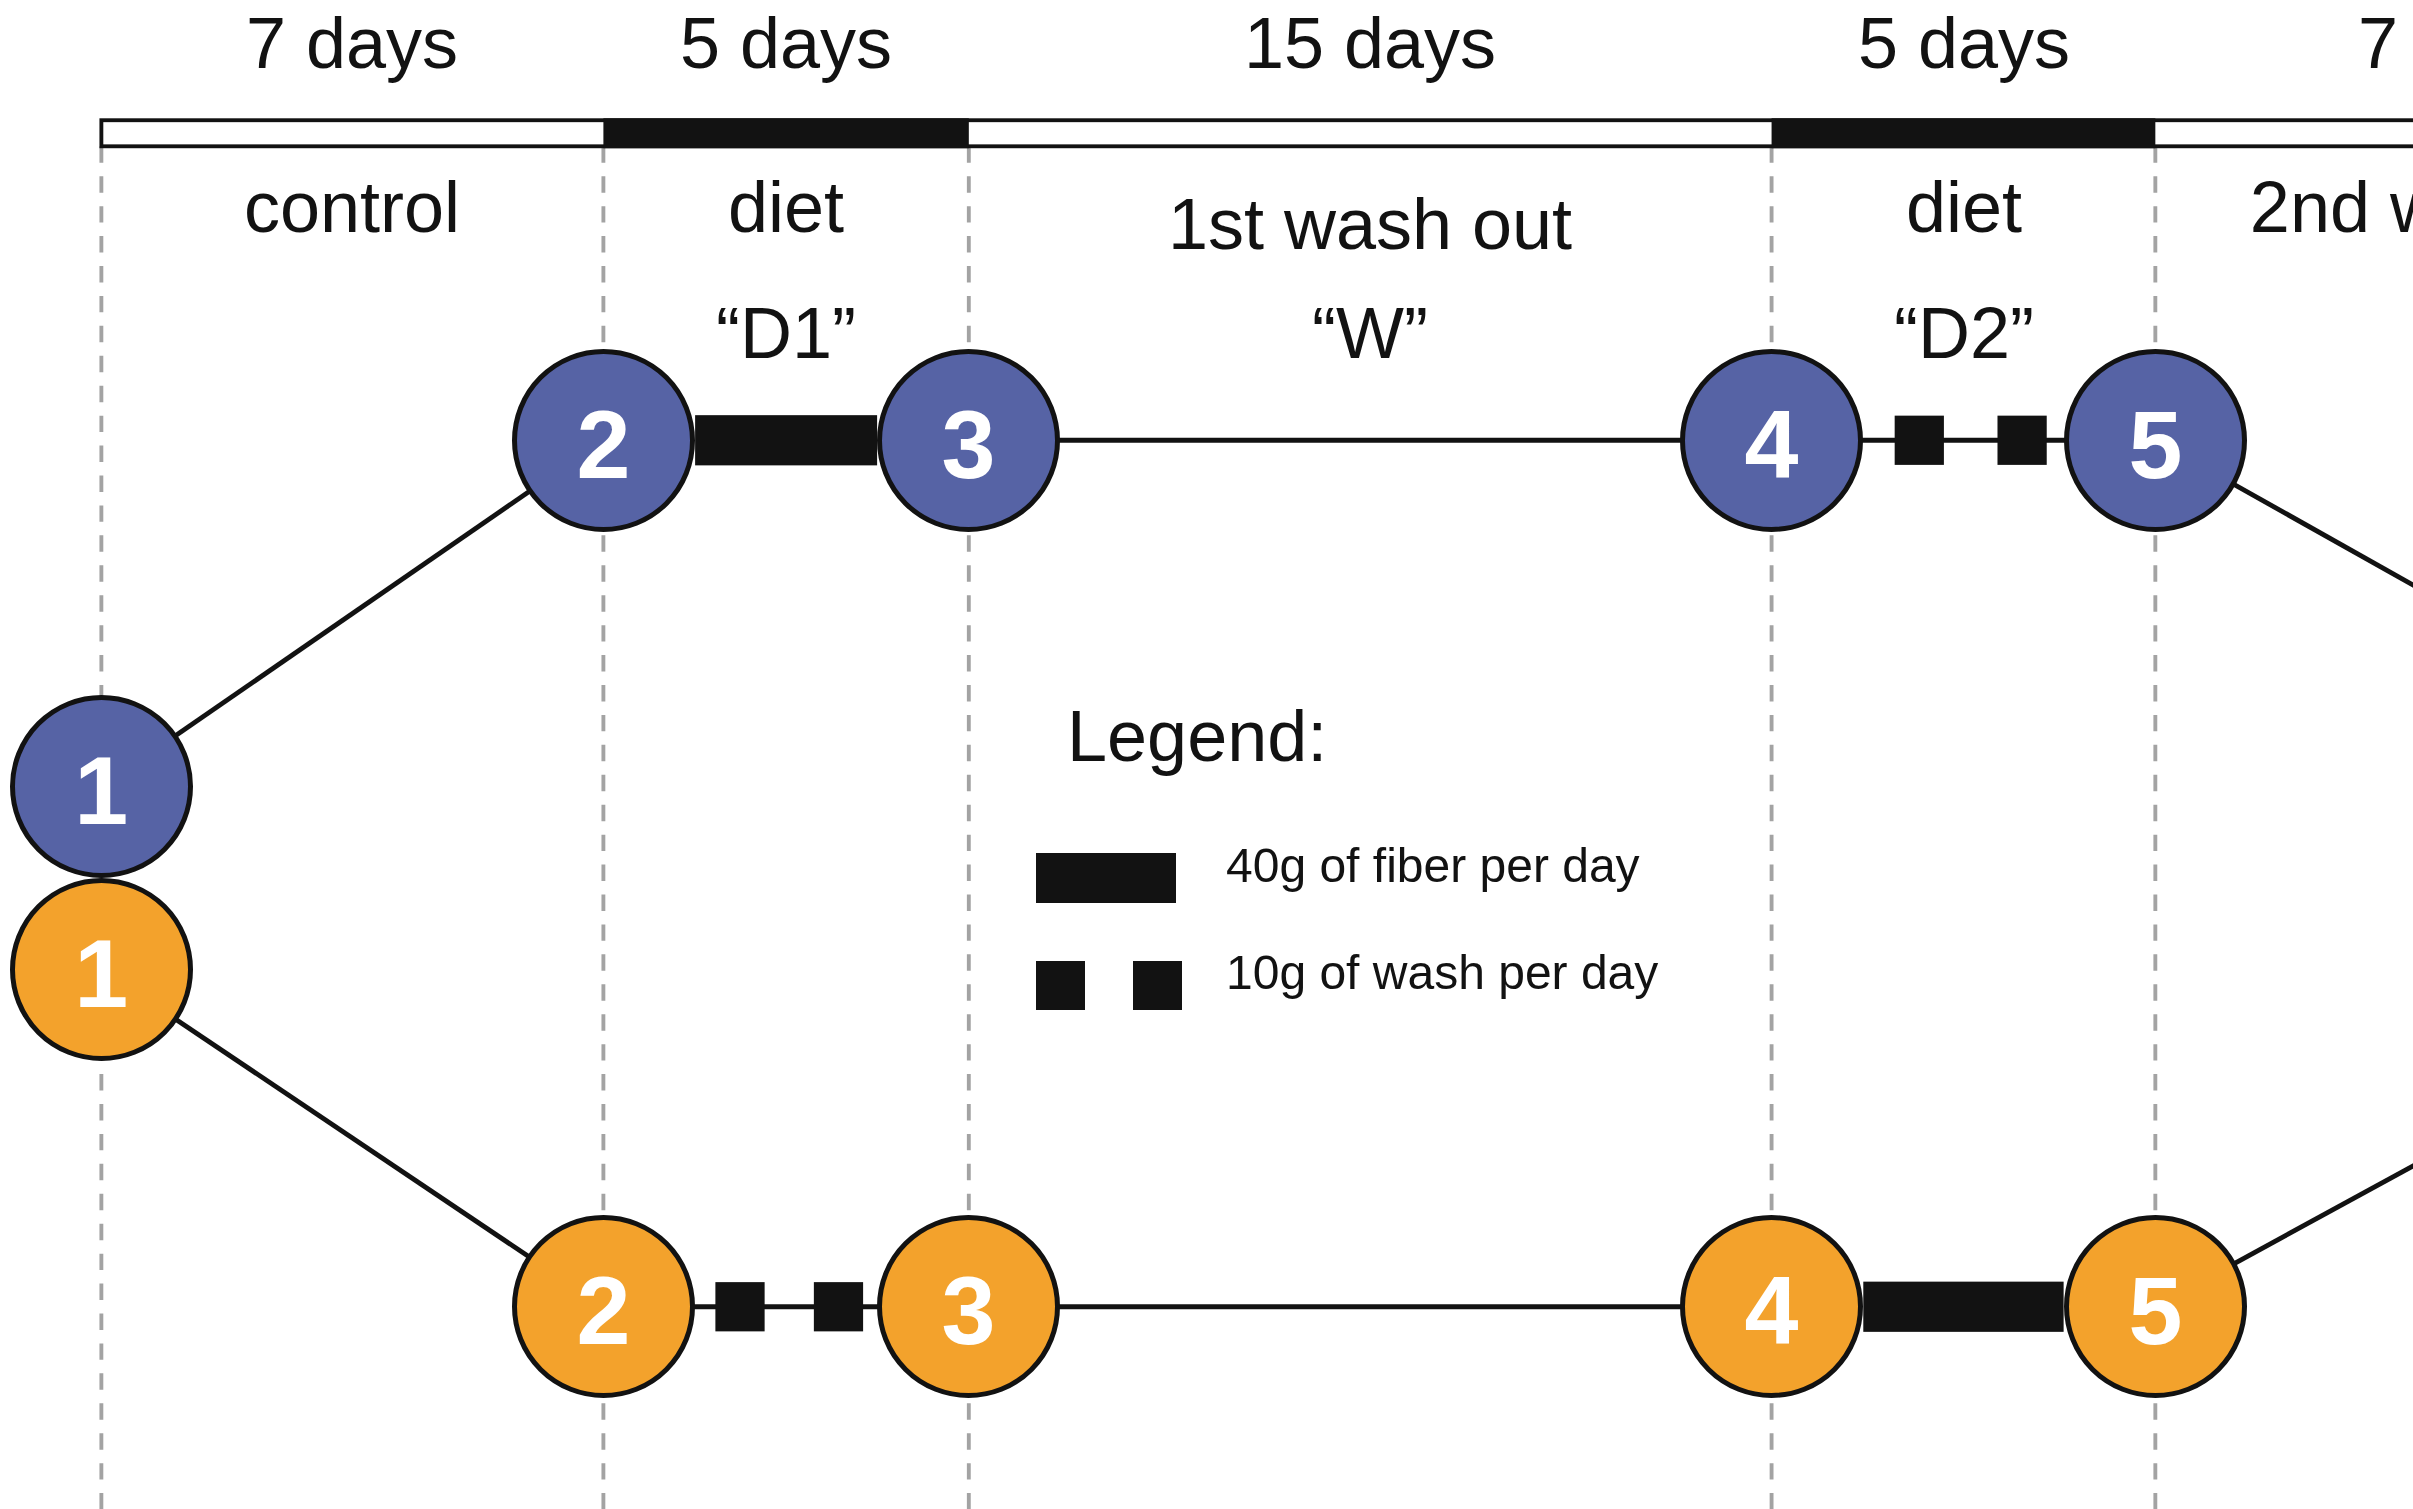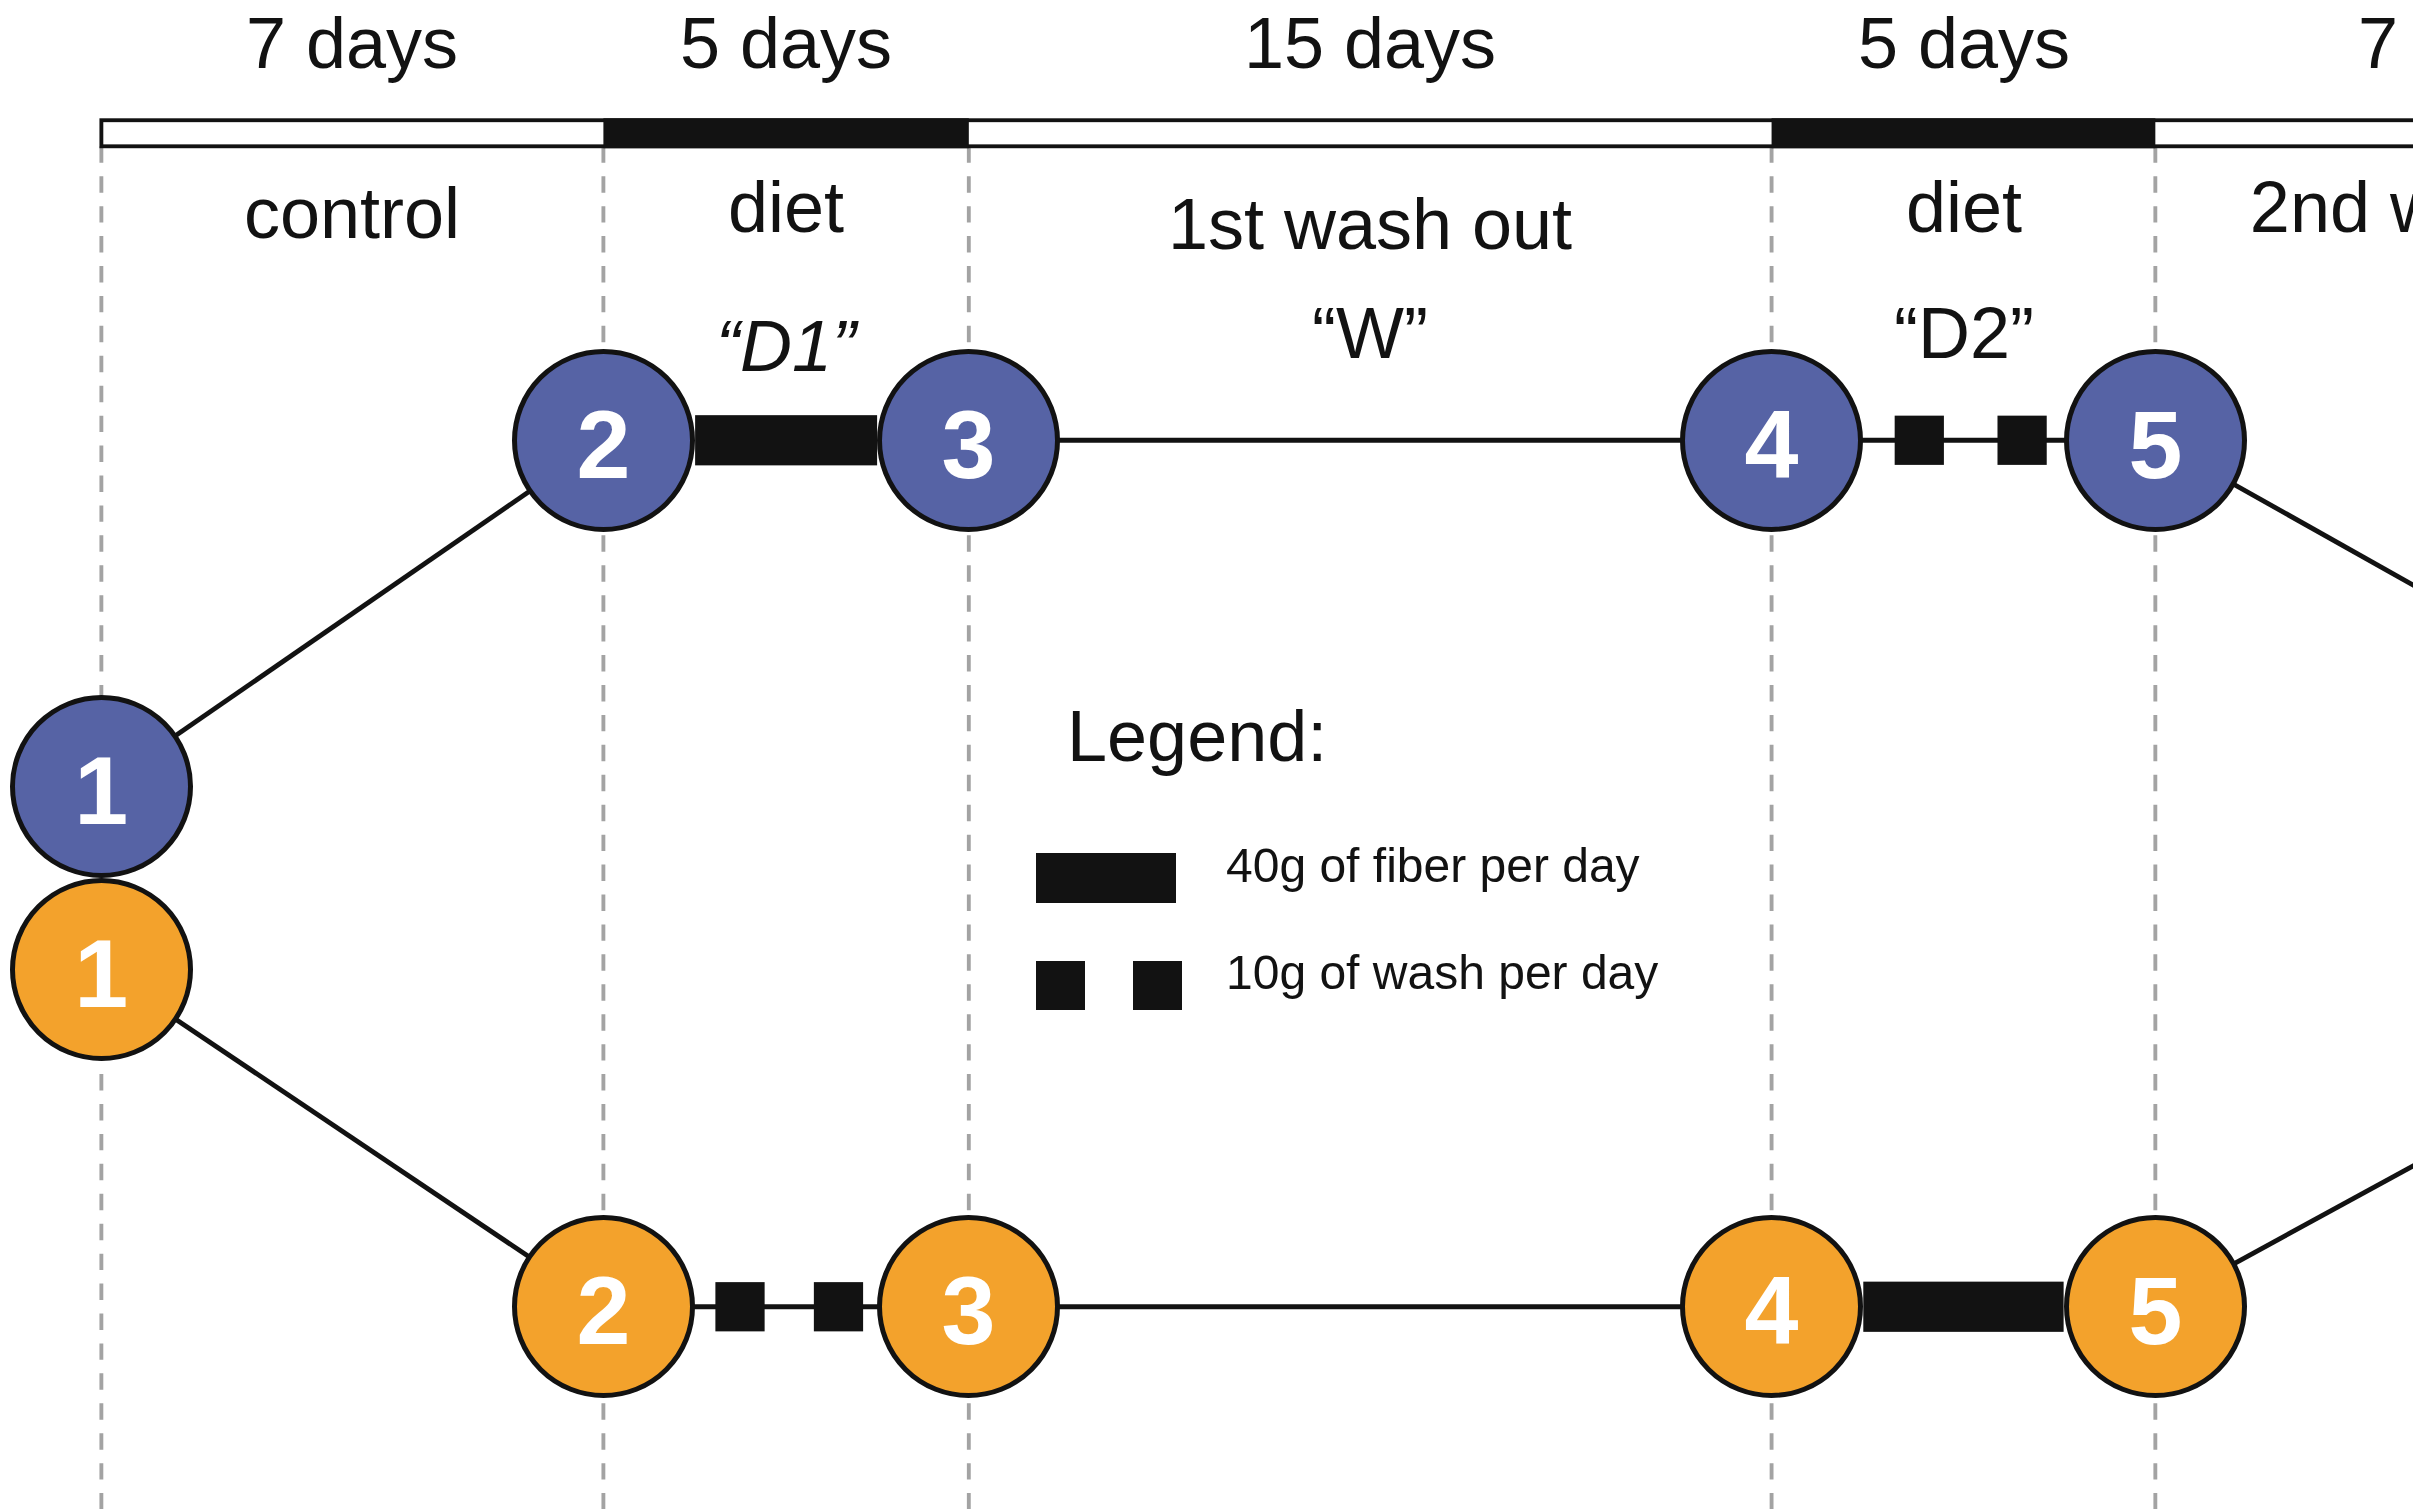--- a/index.html
+++ b/index.html
@@ -68,27 +68,27 @@
     <rect class="dose-sq" x="1482" y="2656" width="102" height="102"></rect>
     <rect class="dose-sq" x="1686" y="2656" width="102" height="102"></rect>
   </svg>
 
   <div class="lbl" style="left:352px;top:7.2px;">7 days</div>
   <div class="lbl" style="left:786px;top:7.2px;">5 days</div>
   <div class="lbl" style="left:1370px;top:7.2px;">15 days</div>
   <div class="lbl" style="left:1964px;top:7.2px;">5 days</div>
   <div class="lbl" style="left:2464px;top:7.2px;">7 days</div>
 
-  <div class="lbl" style="left:352px;top:171px;margin-top:6px;">control</div>
+  <div class="lbl" style="left:352px;top:171px;">control</div>
   <div class="lbl" style="left:786px;top:171px;">diet</div>
   <div class="lbl" style="left:1370px;top:188px;">1st wash out</div>
   <div class="lbl" style="left:1964px;top:171px;">diet</div>
   <div class="lbl" style="left:2464px;top:171px;">2nd wash out</div>
 
-  <div class="lbl quote" style="left:786px;top:310px;font-style:italic;">“D1”</div>
+  <div class="lbl quote" style="left:786px;top:297px;">“D1”</div>
   <div class="lbl quote" style="left:1370px;top:297px;">“W”</div>
   <div class="lbl quote" style="left:1964px;top:297px;">“D2”</div>
 
   <div class="node blue" style="left:9.7px;top:695px;">
       <span class="num">1</span>
     </div>
   <div class="node blue" style="left:512px;top:349px;">
       <span class="num">2</span>
     </div>
   <div class="node blue" style="left:877px;top:349px;">

